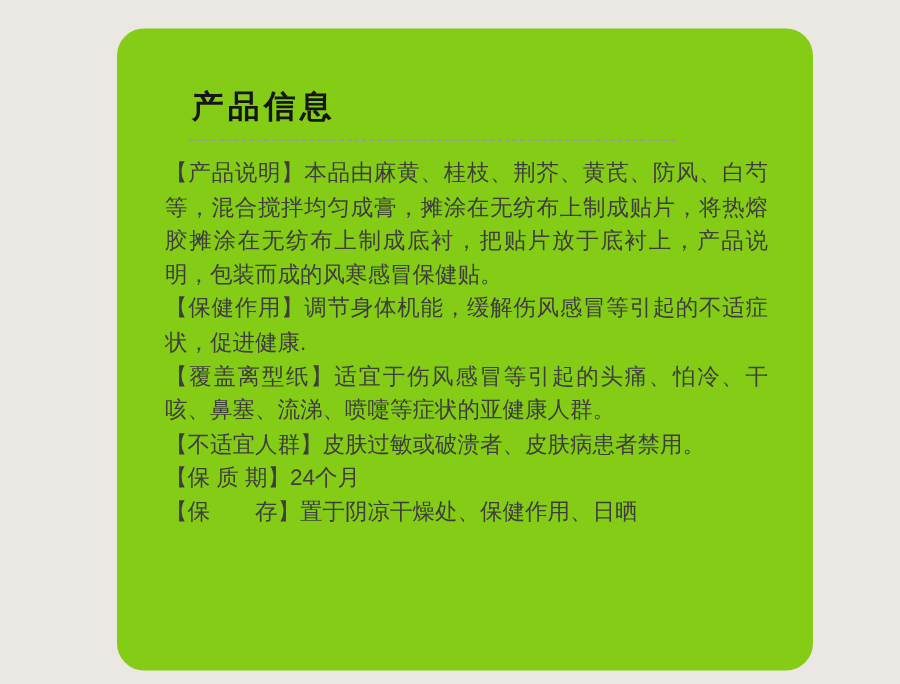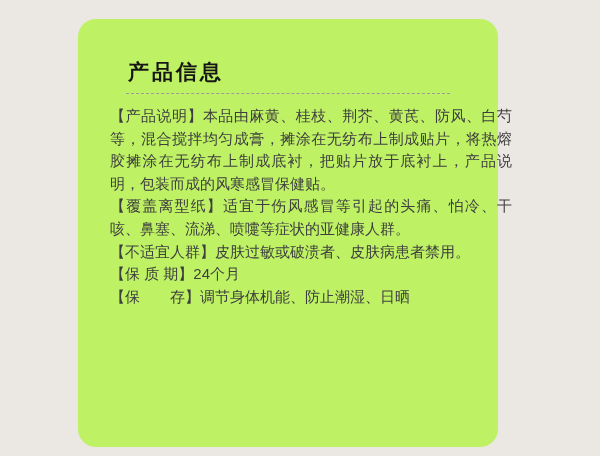--- a/index.html
+++ b/index.html
@@ -11,23 +11,23 @@
     height: 456px;
     background: #ebe7e2;
     font-family: "Liberation Sans", "DejaVu Sans", sans-serif;
     position: relative;
     overflow: hidden;
   }
   .card {
     position: absolute;
     left: 78px;
     top: 19px;
-    width: 420px;
+    width: 464px;
     height: 428px;
-    background: #bef264;
+    background: #84cc16;
     border-radius: 18px;
     box-sizing: border-box;
     padding: 41px 24px 0 32px;
   }
   .title {
     margin: 0 0 0 18px;
     font-size: 21px;
     line-height: 24px;
     font-weight: 700;
     color: #161616;
@@ -54,18 +54,19 @@
   }
 </style>
 </head>
 <body>
 
 <div class="card">
   <h1 class="title">产品信息</h1>
   <hr class="divider">
   <div class="fields">
     <p><span>【产品说明】</span><span>本品由麻黄、桂枝、荆芥、黄芪、防风、白芍等，混合搅拌均匀成膏，摊涂在无纺布上制成贴片，将热熔胶摊涂在无纺布上制成底衬，把贴片放于底衬上，产品说明，包装而成的风寒感冒保健贴。</span></p>
+    <p><span>【保健作用】</span><span>调节身体机能，缓解伤风感冒等引起的不适症状，促进健康.</span></p>
     <p><span>【覆盖离型纸】</span><span>适宜于伤风感冒等引起的头痛、怕冷、干咳、鼻塞、流涕、喷嚏等症状的亚健康人群。</span></p>
     <p><span>【不适宜人群】</span><span>皮肤过敏或破溃者、皮肤病患者禁用。</span></p>
     <p><span>【保 质 期】</span><span>24个月</span></p>
-    <p><span>【保　　存】</span><span>调节身体机能、防止潮湿、日晒</span></p>
+    <p><span>【保　　存】</span><span>置于阴凉干燥处、保健作用、日晒</span></p>
   </div>
 </div>
 
 </body></html>

